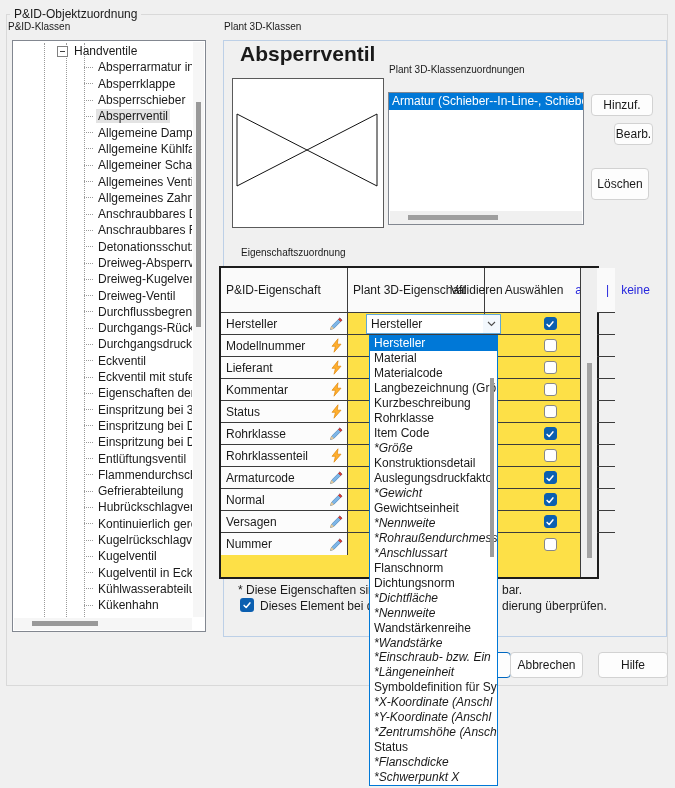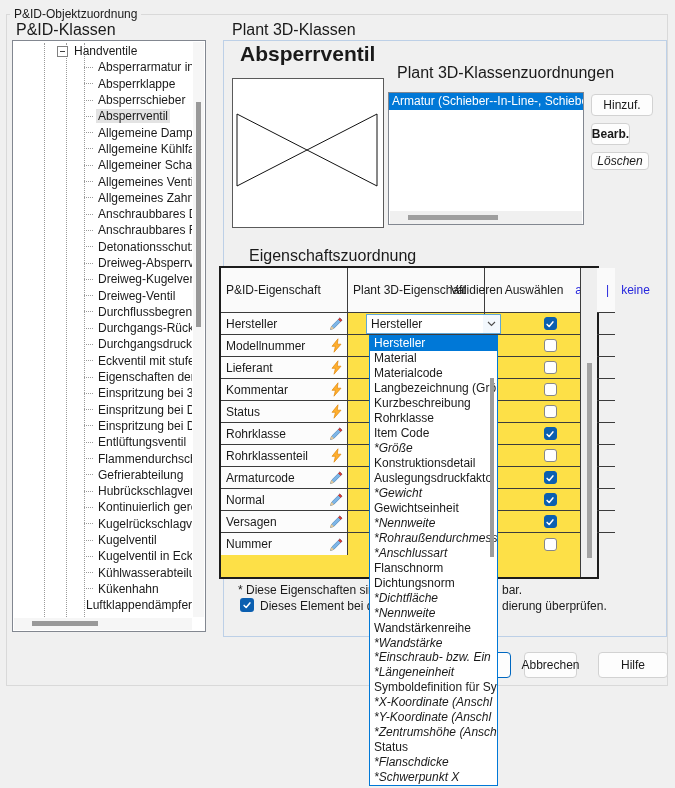--- a/index.html
+++ b/index.html
@@ -1,19 +1,19 @@
 <!DOCTYPE html>
 <html><head>
 <meta charset="utf-8">
 <style>
   html,body{margin:0;padding:0;}
   .screen{position:relative;width:675px;height:788px;background:#f0f0f0;
     font-family:"Liberation Sans",sans-serif;color:#1a1a1a;overflow:hidden;}
   .abs{position:absolute;}
-  .lbl12{font-size:16px;white-space:nowrap;padding-left:8px;}
+  .lbl12{font-size:10px;white-space:nowrap;}
 
   
   .groupbox{border:1px solid #d9d9d9;background:transparent;}
   .group-label{font-size:12px;background:#f0f0f0;padding:0 4px;white-space:nowrap;}
   .rightbox{border:1px solid #bdd0e7;}
 
   
   .tree{left:12px;top:40px;width:194px;height:592px;background:#fff;border:1px solid #828790;box-sizing:border-box;text-align:center;}
   .guide{position:absolute;top:2px;height:578px;width:0;border-left:1px dotted #9a9a9a;}
   .tree-rows{position:absolute;left:0;top:2px;right:13px;bottom:14px;overflow:hidden;}
@@ -167,20 +167,24 @@
           <div class="tree-row child-row">
     <span class="conn"></span>
     <span class="lbl">Durchgangs-Rücksc</span>
   </div>
           <div class="tree-row child-row">
     <span class="conn"></span>
     <span class="lbl">Durchgangsdruckmir</span>
   </div>
           <div class="tree-row child-row">
     <span class="conn"></span>
+    <span class="lbl">Eckventil</span>
+  </div>
+          <div class="tree-row child-row">
+    <span class="conn"></span>
     <span class="lbl">Eckventil mit stufenlo</span>
   </div>
           <div class="tree-row child-row">
     <span class="conn"></span>
     <span class="lbl">Eigenschaften der pr</span>
   </div>
           <div class="tree-row child-row">
     <span class="conn"></span>
     <span class="lbl">Einspritzung bei 3-W</span>
   </div>
@@ -260,22 +264,22 @@
   <div class="abs lbl12" style="left:389px;top:64px;">Plant 3D-Klassenzuordnungen</div>
 
   <div class="abs assignlist">
     <div class="assign-item">Armatur (Schieber--In-Line-, Schieber--W</div>
     <div class="list-hsb">
       <div class="thumb"></div>
     </div>
   </div>
 
   <div class="abs btn" style="left:591px;top:94px;width:62px;height:22px;">Hinzuf.</div>
-  <div class="abs btn" style="left:591px;top:123px;width:39px;height:22px;font-weight:bold;">Bearb.</div>
-  <div class="abs btn" style="left:591px;top:152px;width:58px;height:18px;font-style:italic;">Löschen</div>
+  <div class="abs btn" style="left:614px;top:123px;width:39px;height:22px;">Bearb.</div>
+  <div class="abs btn" style="left:591px;top:168px;width:58px;height:32px;">Löschen</div>
 
   <div class="abs lbl12" style="left:241px;top:247px;">Eigenschaftszuordnung</div>
 
   <div class="abs tbl">
     <div class="thead">
       <div class="hc1">P&amp;ID-Eigenschaft</div>
       <div class="hc2">Plant 3D-Eigenschaft</div>
       <div class="hc3">
         <span>Validieren</span>
         <span class="linkline">
@@ -471,21 +475,21 @@
 
   <div class="abs elem-check" style="left:240px;top:598px;">
     <svg width="10" height="10" viewBox="0 0 12 12">
       <path d="M2.5 6.5 L5 9 L9.5 3.5" stroke="#fff" stroke-width="1.8" fill="none" stroke-linecap="round" stroke-linejoin="round"></path>
     </svg>
   </div>
   <div class="abs footnote" style="left:260px;top:599px;">Dieses Element bei der</div>
   <div class="abs footnote" style="left:502px;top:599px;">dierung überprüfen.</div>
 
   <div class="abs btn" style="left:445px;top:652px;width:66px;height:26px;border-color:#0067c0;"></div>
-  <div class="abs btn" style="left:524px;top:652px;width:53px;height:26px;">Abbrechen</div>
+  <div class="abs btn" style="left:510px;top:652px;width:73px;height:26px;">Abbrechen</div>
   <div class="abs btn" style="left:598px;top:652px;width:70px;height:26px;">Hilfe</div>
 
   <div class="abs dropdown">
     <div>
         <div class="dd-item selected">Hersteller</div>
         <div class="dd-item">Material</div>
         <div class="dd-item">Materialcode</div>
         <div class="dd-item">Langbezeichnung (Grö</div>
         <div class="dd-item">Kurzbeschreibung</div>
         <div class="dd-item">Rohrklasse</div>

